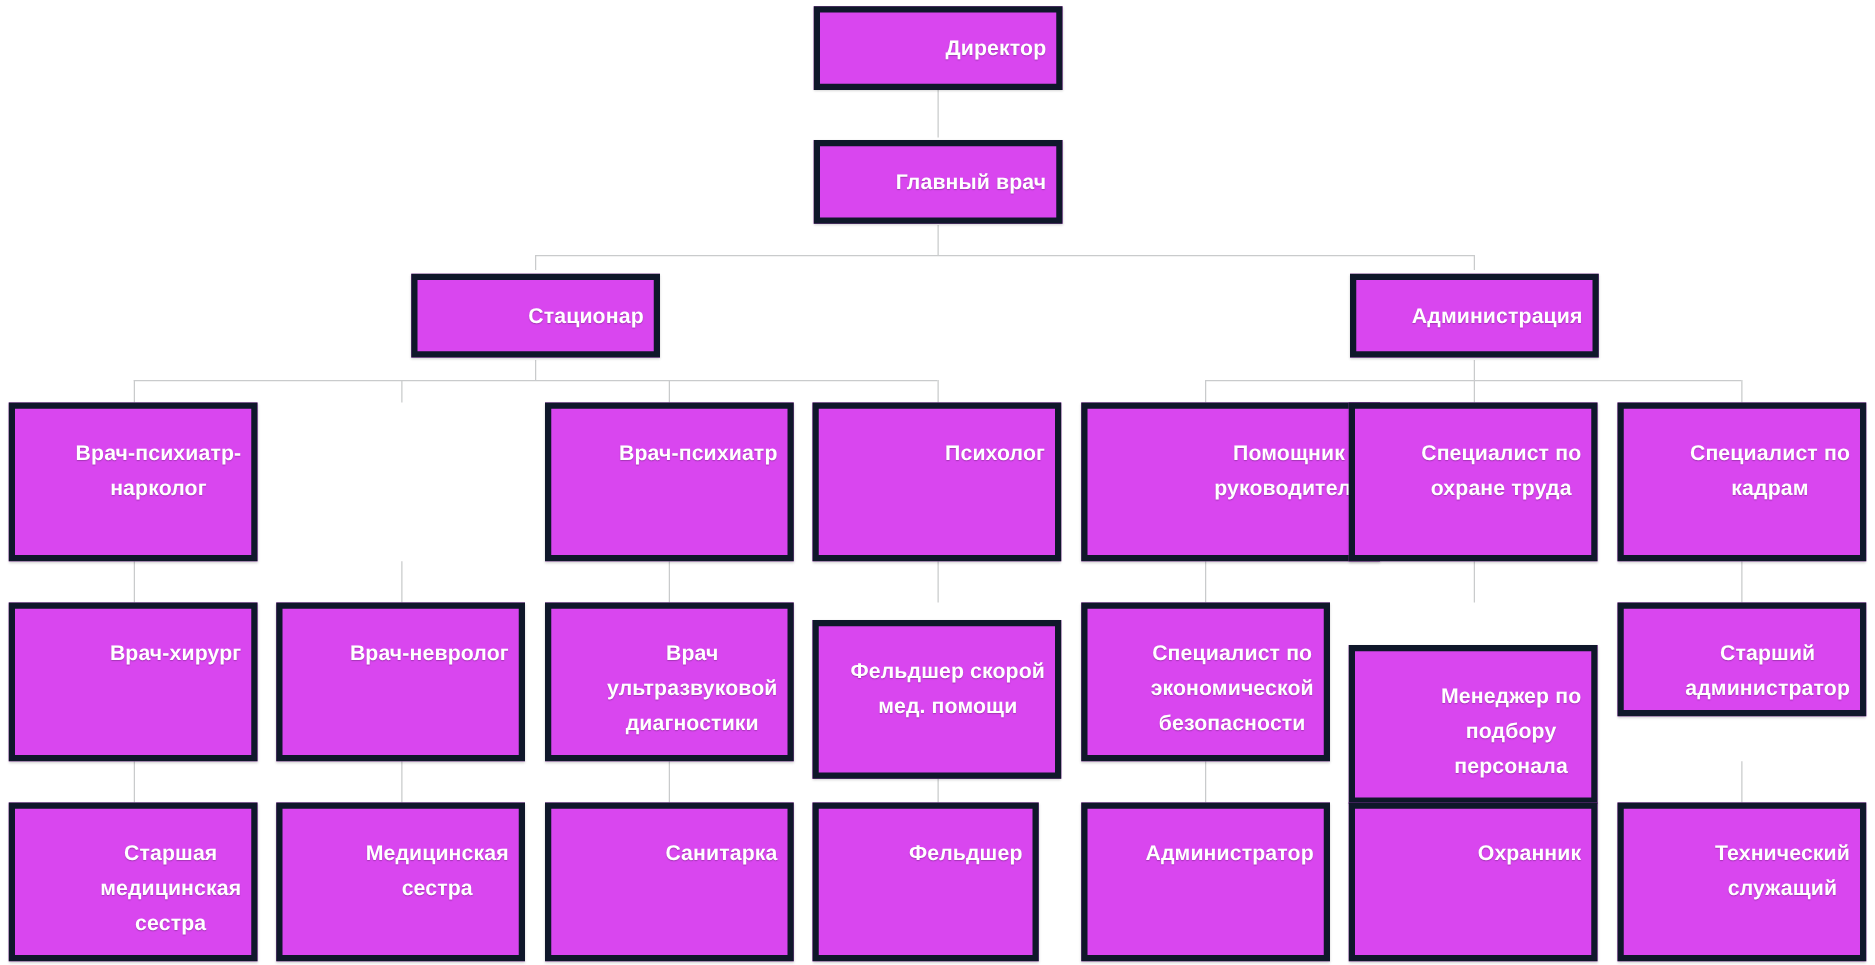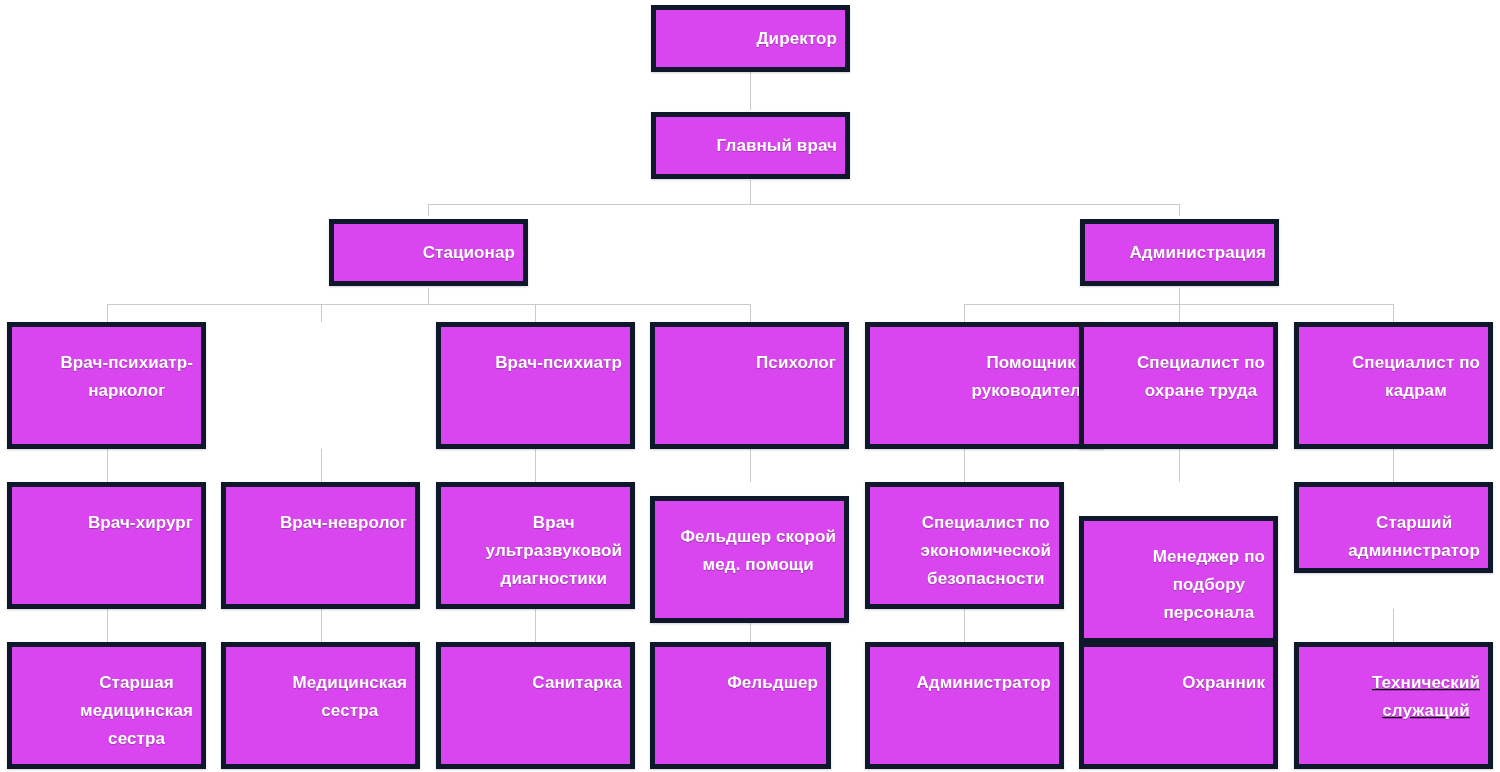--- a/index.html
+++ b/index.html
@@ -183,18 +183,18 @@
   </div>
   <div class="node top-align" style="left:650px; top:642px; width:181px; height:127px;">
     <span class="label">Фельдшер</span>
   </div>
   <div class="node top-align" style="left:865px; top:642px; width:199px; height:127px;">
     <span class="label">Администратор</span>
   </div>
   <div class="node top-align" style="left:1079px; top:642px; width:199px; height:127px;">
     <span class="label">Охранник</span>
   </div>
-  <div class="node top-align" style="left:1294px; top:642px; width:199px; height:127px;text-decoration:underline;">
+  <div class="node top-align" style="left:1294px; top:642px; width:199px; height:127px;">
     <span class="label">Технический
 служащий</span>
   </div>
 
 </div>
 
 </body></html>

